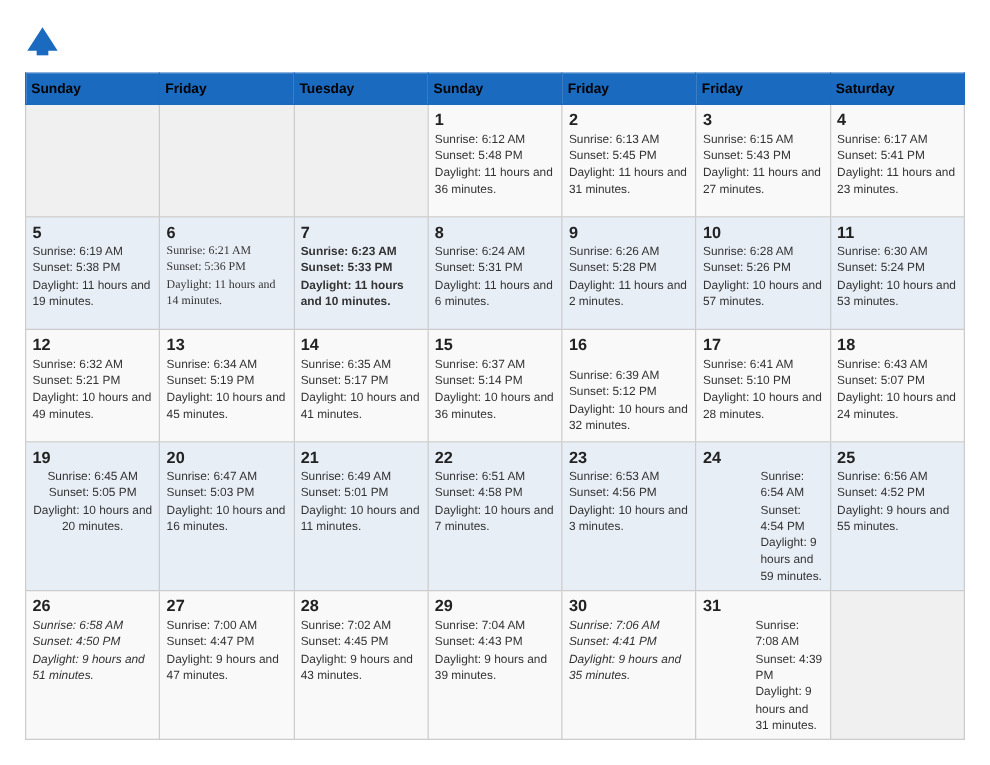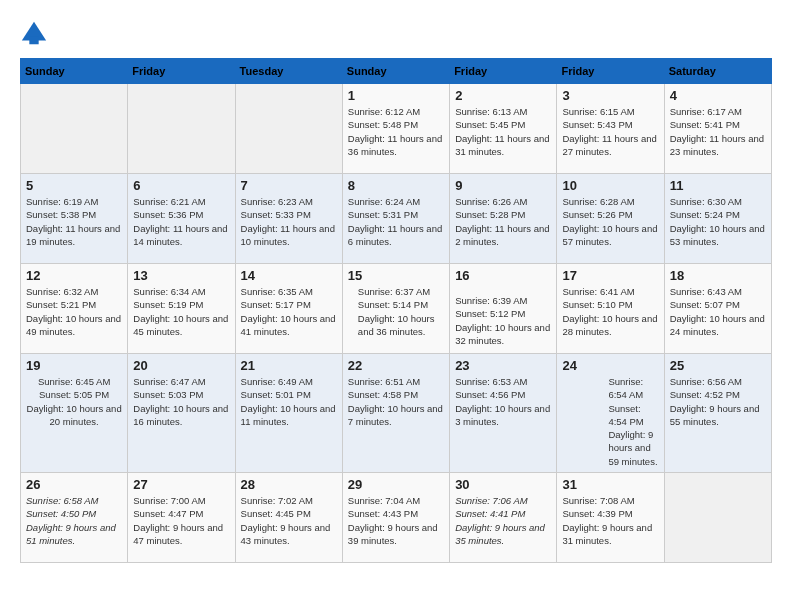--- a/index.html
+++ b/index.html
@@ -152,27 +152,27 @@
       </tr>
       <tr>
         <td>
           <div class="day-num">5</div>
           <div class="day-info" style="white-space: pre-line;">Sunrise: 6:19 AM
 Sunset: 5:38 PM
 Daylight: 11 hours and 19 minutes.</div>
         </td>
         <td>
           <div class="day-num">6</div>
-          <div class="day-info" style="white-space: pre-line;">Sunrise: 6:21 AM
+          <div class="day-info" style="white-space: pre-line; font-family: Liberation Serif, serif;">Sunrise: 6:21 AM
 Sunset: 5:36 PM
 Daylight: 11 hours and 14 minutes.</div>
         </td>
         <td>
           <div class="day-num">7</div>
-          <div class="day-info" style="white-space: pre-line;">Sunrise: 6:23 AM
+          <div class="day-info" style="white-space: pre-line; font-weight: bold;">Sunrise: 6:23 AM
 Sunset: 5:33 PM
 Daylight: 11 hours and 10 minutes.</div>
         </td>
         <td>
           <div class="day-num">8</div>
           <div class="day-info" style="white-space: pre-line;">Sunrise: 6:24 AM
 Sunset: 5:31 PM
 Daylight: 11 hours and 6 minutes.</div>
         </td>
         <td>
@@ -208,21 +208,21 @@
 Daylight: 10 hours and 45 minutes.</div>
         </td>
         <td>
           <div class="day-num">14</div>
           <div class="day-info" style="white-space: pre-line;">Sunrise: 6:35 AM
 Sunset: 5:17 PM
 Daylight: 10 hours and 41 minutes.</div>
         </td>
         <td>
           <div class="day-num">15</div>
-          <div class="day-info" style="white-space: pre-line; margin-left: 10px;">Sunrise: 6:37 AM
+          <div class="day-info" style="white-space: pre-line;">Sunrise: 6:37 AM
 Sunset: 5:14 PM
 Daylight: 10 hours and 36 minutes.</div>
         </td>
         <td>
           <div class="day-num">16</div>
           <div class="day-info" style="white-space: pre-line; margin-top: 11px;">Sunrise: 6:39 AM
 Sunset: 5:12 PM
 Daylight: 10 hours and 32 minutes.</div>
         </td>
         <td>
@@ -308,20 +308,20 @@
 Daylight: 9 hours and 39 minutes.</div>
         </td>
         <td>
           <div class="day-num">30</div>
           <div class="day-info" style="white-space: pre-line; font-style: italic;">Sunrise: 7:06 AM
 Sunset: 4:41 PM
 Daylight: 9 hours and 35 minutes.</div>
         </td>
         <td>
           <div class="day-num">31</div>
-          <div class="day-info" style="white-space: pre-line;">Sunrise: 7:08 AM
+          <div class="day-info" style="white-space: pre-line; margin-left: 42px;">Sunrise: 7:08 AM
 Sunset: 4:39 PM
 Daylight: 9 hours and 31 minutes.</div>
         </td>
         <td class="empty"></td>
       </tr>
     </tbody>
 </table>
 
 </body></html>

